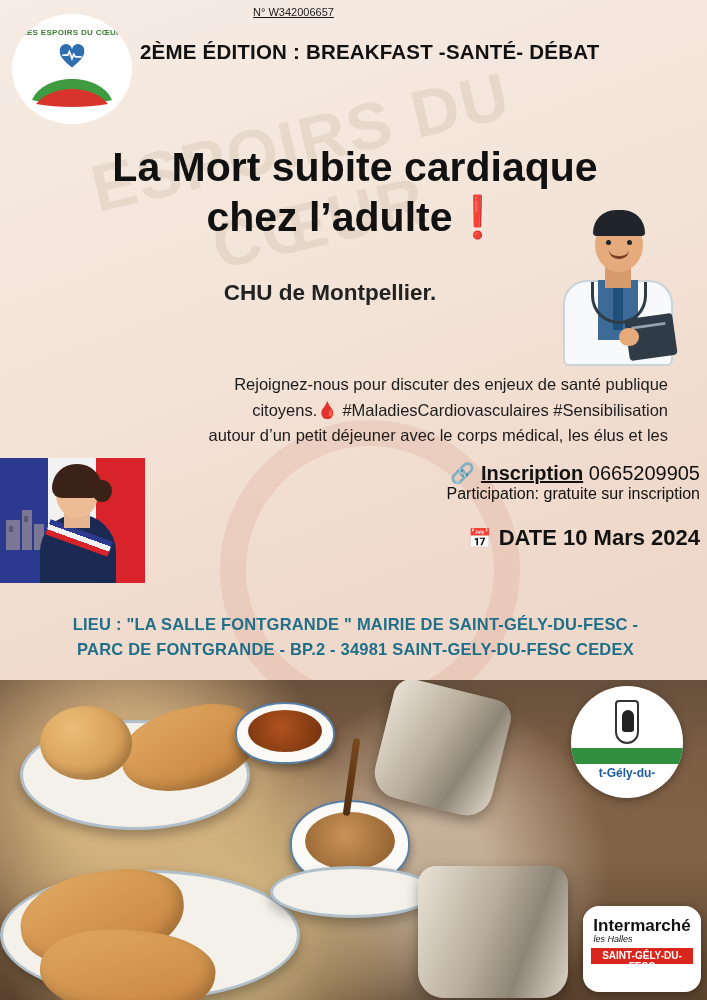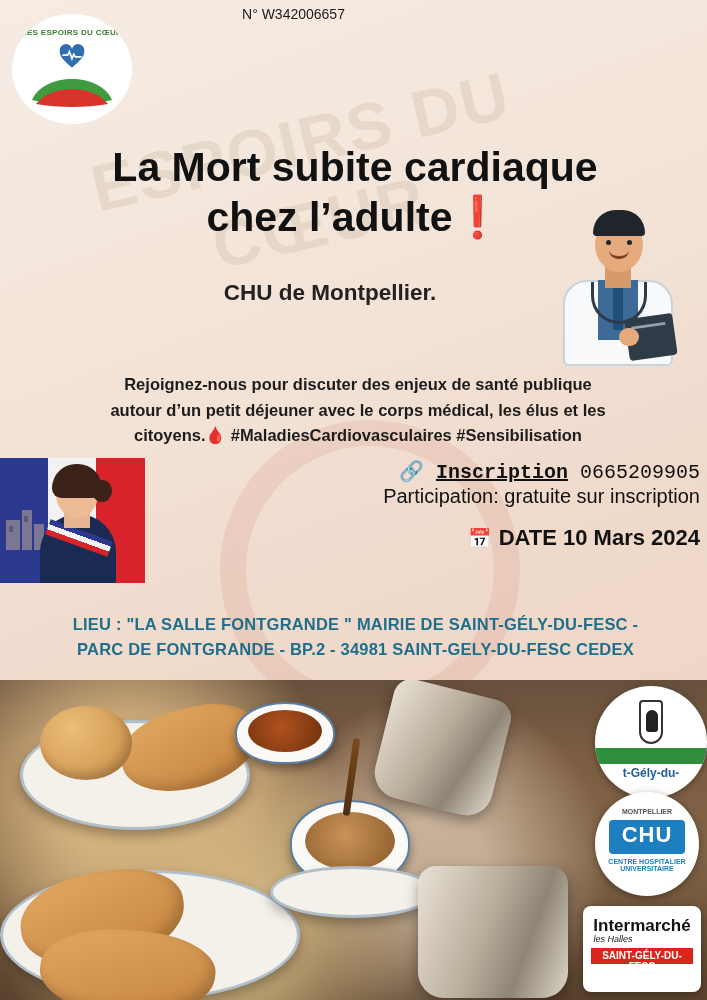--- a/index.html
+++ b/index.html
@@ -38,22 +38,23 @@
     left:220px; top:420px;
     width:300px; height:300px;
     border:26px solid rgba(214,150,130,0.22);
     border-radius:50%;
     pointer-events:none;
   }
   .reg-number {
     position:absolute;
     top:6px; left:0; width:587px;
     text-align:center;
-    font-size:14px;
+    font-size:11px;
     color:#1a1a1a;
+    text-decoration:underline;
   }
   
   .logo {
     position:absolute;
     left:12px; top:14px;
     width:120px; height:110px;
     background:#ffffff;
     border-radius:60px/55px;
     overflow:hidden;
   }
@@ -99,43 +100,42 @@
     text-align:center;
     font-size:22.5px;
     font-weight:bold;
     color:#222;
     line-height:1.35;
   }
   .blurb {
     position:absolute;
     left:48px; top:372px;
     width:620px;
-    text-align:center;
+    text-align:right;
     font-size:16.5px;
-    font-weight:bold;
+    font-weight:normal;
     color:#1c1c1c;
     line-height:1.55;
   }
   .blurb .dot { color:#c0392b; }
   .inscription {
     position:absolute;
     left:380px; top:458px;
     width:320px;
     font-size:20px;
     color:#111;
     line-height:1.5;
     text-align:right;
-    font-family:Liberation Mono, monospace;
   }
   .inscription .u { text-decoration:underline; font-weight:bold; }
   .participation {
     position:absolute;
     left:240px; top:485px;
     width:460px;
-    font-size:20px;
+    font-size:16px;
     color:#111;
     text-align:right;
   }
   .date-line {
     position:absolute;
     left:300px; top:522px;
     width:400px;
     font-size:22px;
     font-weight:bold;
     color:#111;
@@ -239,23 +239,23 @@
     background:linear-gradient(110deg,#e9e2d6,#b9ad9b 45%,#8e8577 70%,#ded6c8);
     border-radius:18px 18px 26px 26px;
     box-shadow:0 6px 14px rgba(0,0,0,0.35);
   }
   .pour {
     position:absolute; width:7px; background:linear-gradient(180deg,#7a4a1d,#4e2d10);
     border-radius:4px; transform:rotate(8deg);
   }
   
   .sponsor { position:absolute; border-radius:50%; background:#ffffff; box-shadow:0 2px 8px rgba(0,0,0,.35); overflow:hidden; }
-  .sp1 { right:0; top:686px; width:112px; height:112px; }
+  .sp1 { right:24px; top:686px; width:112px; height:112px; }
   .sp2 { right:8px; top:792px; width:104px; height:104px; }
-  .sp3 { right:6px; top:906px; width:118px; height:86px; border-radius:8px; }
+  .sp3 { right:6px; top:906px; width:118px; height:86px; border-radius:16px; }
   .sp1 .band { position:absolute; left:0; top:62px; width:112px; height:16px; background:#2f8f3f; }
   .sp1 .txt { position:absolute; left:0; top:80px; width:112px; text-align:center; font-size:12px; font-weight:bold; color:#1d5c9e; }
   .sp1 .crest { position:absolute; left:44px; top:14px; width:24px; height:44px; background:#ffffff; border:2px solid #333; border-radius:4px 4px 12px 12px; }
   .sp1 .crest::after { content:""; position:absolute; left:5px; top:8px; width:12px; height:22px; background:#222; border-radius:6px 6px 3px 3px; }
   .sp2 .chu-box { position:absolute; left:14px; top:28px; width:76px; height:34px; background:#1d7fc0; border-radius:4px; }
   .sp2 .chu-txt { position:absolute; left:14px; top:30px; width:76px; text-align:center; color:#fff; font-size:22px; font-weight:bold; letter-spacing:1px; }
   .sp2 .chu-sub { position:absolute; left:0; top:66px; width:104px; text-align:center; font-size:7px; color:#1d7fc0; font-weight:bold; }
   .sp2 .chu-top { position:absolute; left:0; top:16px; width:104px; text-align:center; font-size:7px; color:#555; font-weight:bold; }
   .sp3 .im-red { position:absolute; left:0; top:8px; width:118px; height:30px; background:#ffffff; }
   .sp3 .im-txt { position:absolute; left:0; top:10px; width:118px; text-align:center; font-size:17px; font-weight:bold; color:#d9261c; }
@@ -282,39 +282,40 @@
     <svg class="heart" viewBox="0 0 32 32">
       <path d="M16 29 C6 21 2 16 2 11 A7 7 0 0 1 16 8 A7 7 0 0 1 30 11 C30 16 26 21 16 29 Z" fill="#2f6fb0"></path>
       <path d="M5 15 h6 l2-4 3 8 2-5 2 3 h7" stroke="#fff" stroke-width="2" fill="none"></path>
     </svg>
     <svg class="swoosh" viewBox="0 0 84 42">
       <path d="M2 34 C14 6 70 6 82 34 C60 40 24 40 2 34 Z" fill="#3f9b3f"></path>
       <path d="M6 38 C22 18 62 18 78 38 C56 42 28 42 6 38 Z" fill="#d8342b"></path>
     </svg>
   </div>
 
+  <div class="headline-sub">2ÈME  ÉDITION  : BREAKFAST -SANTÉ- DÉBAT</div>
 
   <div class="title">
     <div>La Mort subite cardiaque</div>
     <div>
       <span>chez l’adulte</span><span class="bang">❗</span>
     </div>
   </div>
 
   <div class="speaker">
     <div>CHU de Montpellier.</div>
   </div>
 
   <div class="blurb">
     <div>Rejoignez-nous pour discuter des enjeux de santé publique</div>
-    <div>autour d’un petit déjeuner avec le corps médical, les élus et les</div>
     <div>
       <span>citoyens.</span><span class="dot">🩸</span>
       <span>#MaladiesCardiovasculaires #Sensibilisation</span>
     </div>
+    <div>autour d’un petit déjeuner avec le corps médical, les élus et les</div>
   </div>
 
   <div class="inscription">
     <span>🔗</span>
     <span class="u">Inscription</span>
     <span>0665209905</span>
   </div>
 
   <div class="participation">
     <span class="u">Participation</span><span>:</span>
@@ -392,26 +393,20 @@
     <div class="pot" style="left:382px; top:8px; width:120px; height:120px; transform:rotate(14deg);"></div>
     <div class="pot" style="left:418px; top:186px; width:150px; height:132px;"></div>
   </div>
 
   <div class="sponsor sp1">
     <div class="crest"></div>
     <div class="band"></div>
     <div class="txt">t-Gély-du-</div>
   </div>
 
-  <div class="sponsor sp2">
-    <div class="chu-top">MONTPELLIER</div>
-    <div class="chu-box"></div>
-    <div class="chu-txt">CHU</div>
-    <div class="chu-sub">CENTRE HOSPITALIER UNIVERSITAIRE</div>
-  </div>
 
   <div class="sponsor sp3">
     <div class="im-red"></div>
     <div class="im-txt">
       <span>Inter</span><span>marché</span>
     </div>
     <div class="im-sub">les Halles</div>
     <div class="im-band"></div>
     <div class="im-band-t">SAINT-GÉLY-DU-FESC</div>
   </div>

